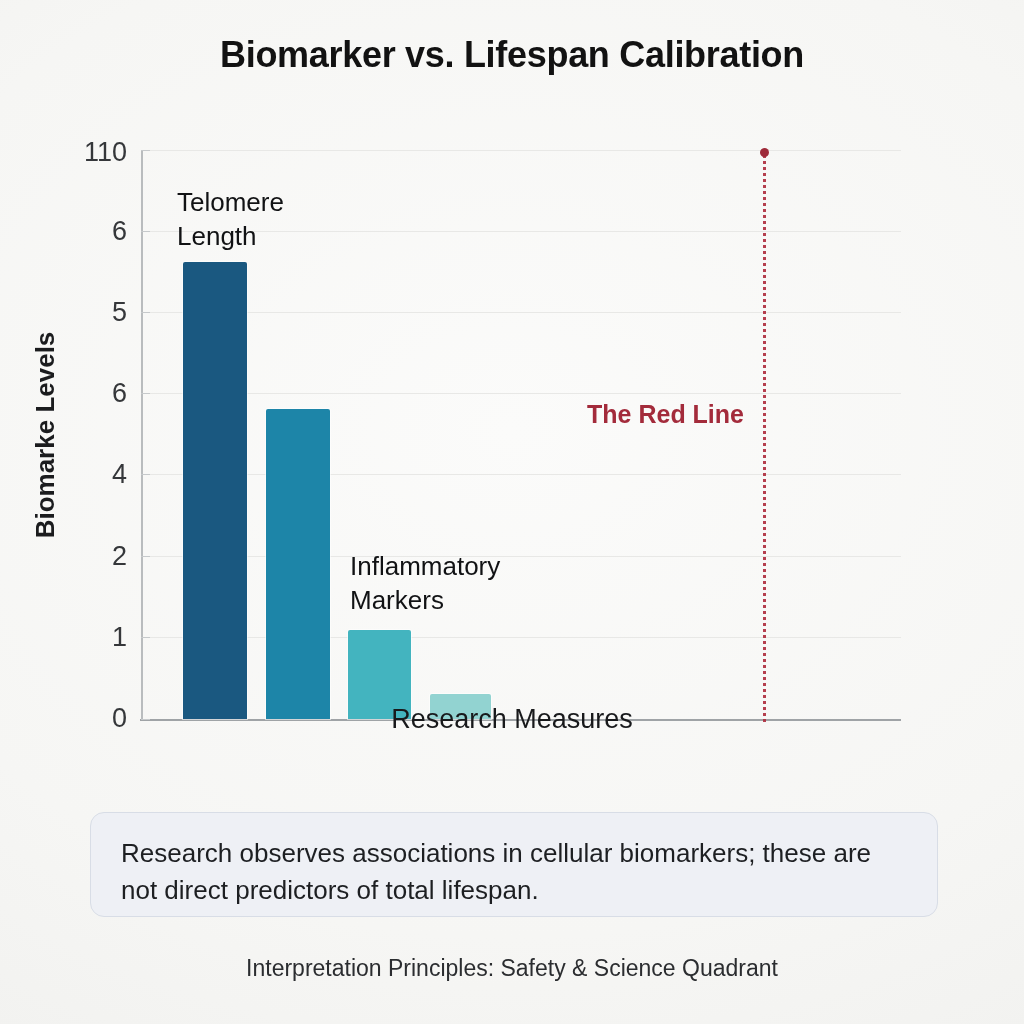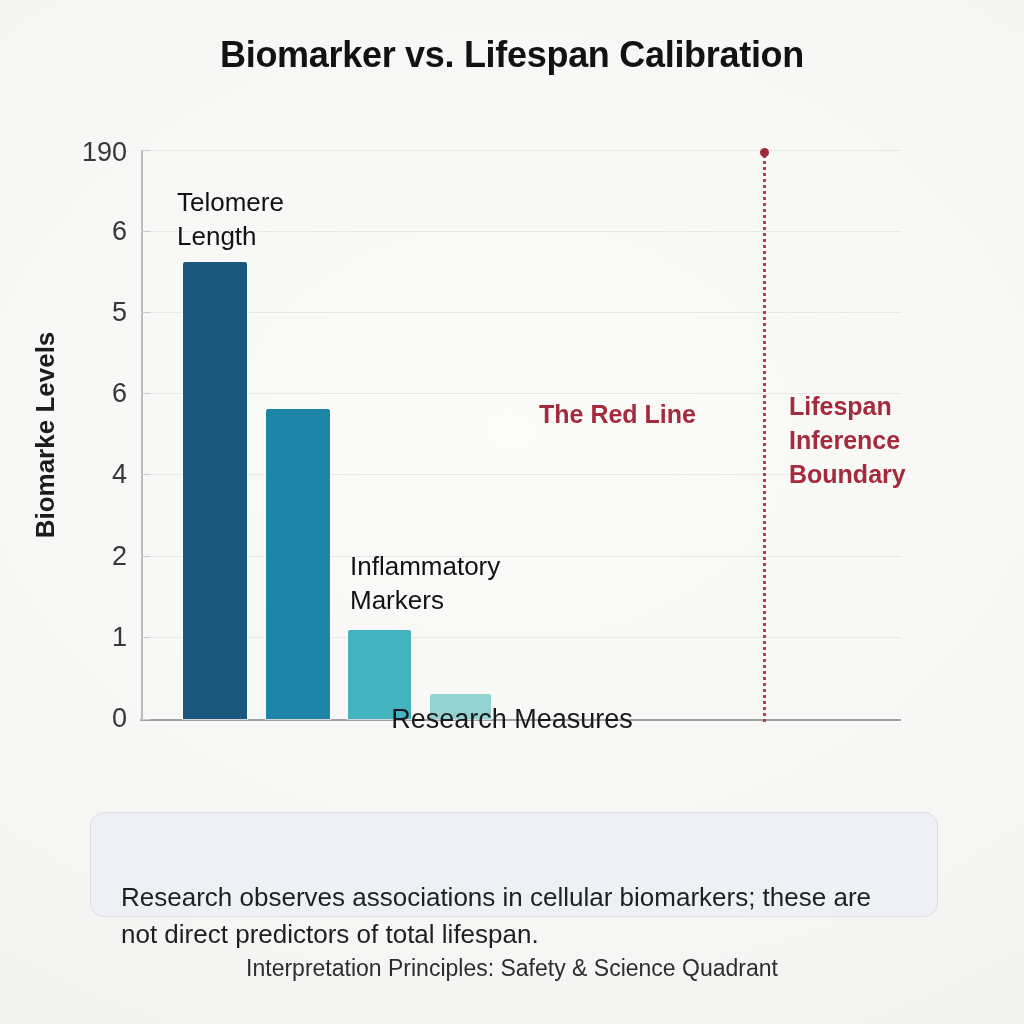--- a/index.html
+++ b/index.html
@@ -138,21 +138,21 @@
   }
   .red-annot {
     position: absolute;
     font-size: 25px;
     line-height: 1.35;
     color: #a32b3b;
     white-space: pre-line;
   }
   #redline-left-label {
     font-weight: 600;
-    text-align: left;
+    text-align: right;
   }
   #redline-right-label {
     font-weight: 700;
     text-align: left;
   }
 
   
   #x-axis-title {
     position: absolute;
     top: 704px;
@@ -174,21 +174,20 @@
     box-sizing: border-box;
     background: #eef0f5;
     border: 1px solid #d8dde6;
     border-radius: 14px;
     padding: 22px 30px;
   }
   #note-text {
     font-size: 26px;
     line-height: 1.42;
     color: #1d1f22;
-    margin-top: 44px;
   }
 
   
   #footer-text {
     position: absolute;
     top: 955px;
     left: 0;
     width: 1024px;
     text-align: center;
     font-size: 23px;
@@ -217,21 +216,21 @@
 
     <div class="ytick-mark" style="top:0px"></div>
     <div class="ytick-mark" style="top:81px"></div>
     <div class="ytick-mark" style="top:162px"></div>
     <div class="ytick-mark" style="top:243px"></div>
     <div class="ytick-mark" style="top:324px"></div>
     <div class="ytick-mark" style="top:406px"></div>
     <div class="ytick-mark" style="top:487px"></div>
     <div class="ytick-mark" style="top:569px"></div>
 
-    <div class="ytick-label" style="top:2px">190</div>
+    <div class="ytick-label" style="top:2px">110</div>
     <div class="ytick-label" style="top:81px">6</div>
     <div class="ytick-label" style="top:162px">5</div>
     <div class="ytick-label" style="top:243px">6</div>
     <div class="ytick-label" style="top:324px">4</div>
     <div class="ytick-label" style="top:406px">2</div>
     <div class="ytick-label" style="top:487px">1</div>
     <div class="ytick-label" style="top:568px">0</div>
 
     <div id="y-axis-title">Biomarke Levels</div>
 
@@ -242,23 +241,20 @@
 
     <div class="bar-label" style="left:36px;  top:36px">Telomere
 Length</div>
     <div class="bar-label" style="left:209px; top:400px">Inflammatory
 Markers</div>
 
     <div id="redline" style="left:622px"></div>
     <div id="redline-cap-top" style="left:619px; top:-2px"></div>
 
     <div class="red-annot" id="redline-left-label" style="left:398px; top:248px; width:205px">The Red Line</div>
-    <div class="red-annot" id="redline-right-label" style="left:648px; top:240px; width:200px">Lifespan
-Inference
-Boundary</div>
 
   </div>
 
   <div id="x-axis-title">Research Measures</div>
 
   <div id="note-box">
     <div id="note-text">Research observes associations in cellular biomarkers; these are not direct predictors of total lifespan.</div>
   </div>
 
   <div id="footer-text">Interpretation Principles: Safety &amp; Science Quadrant</div>

